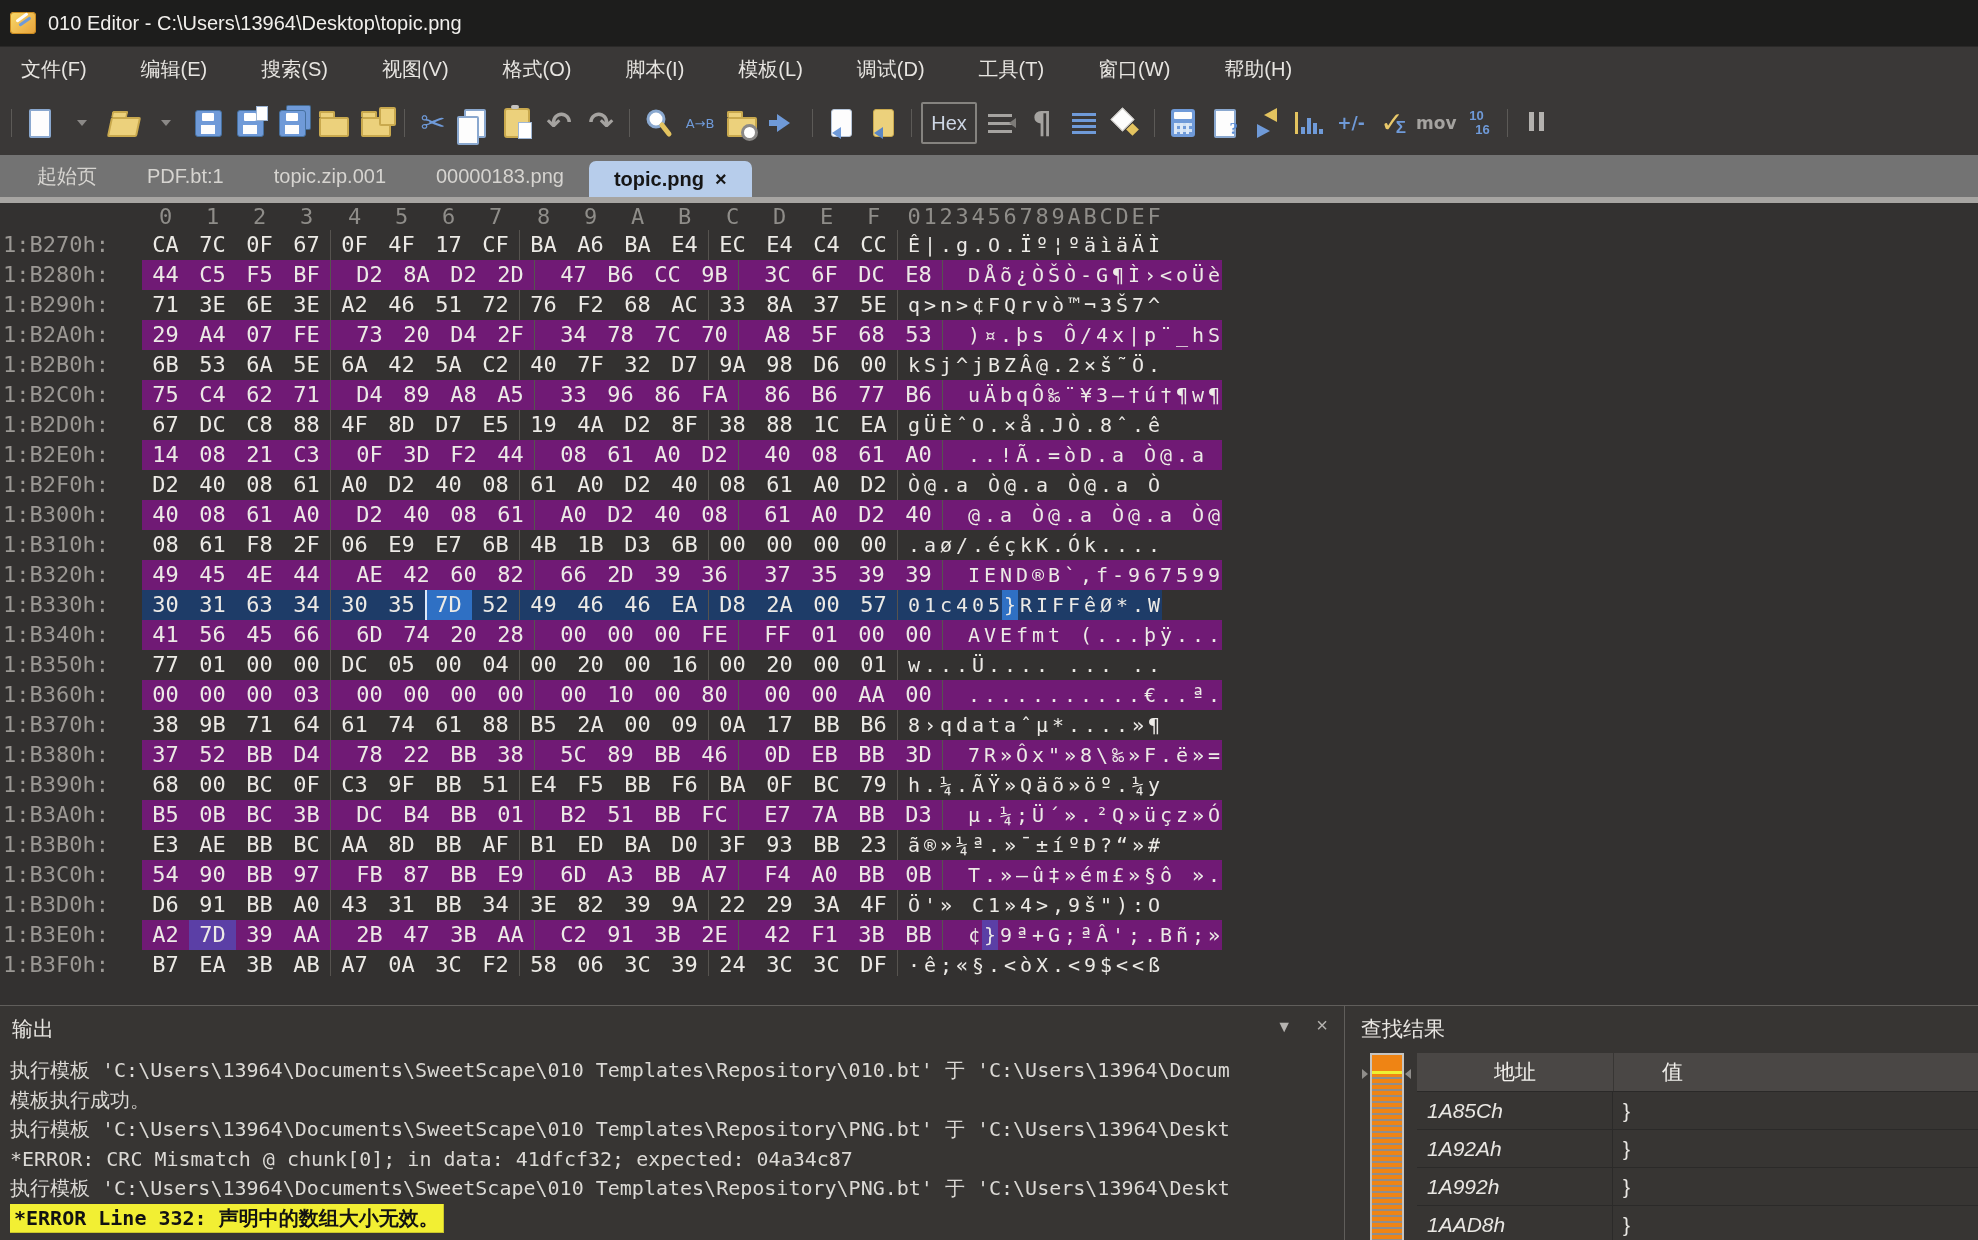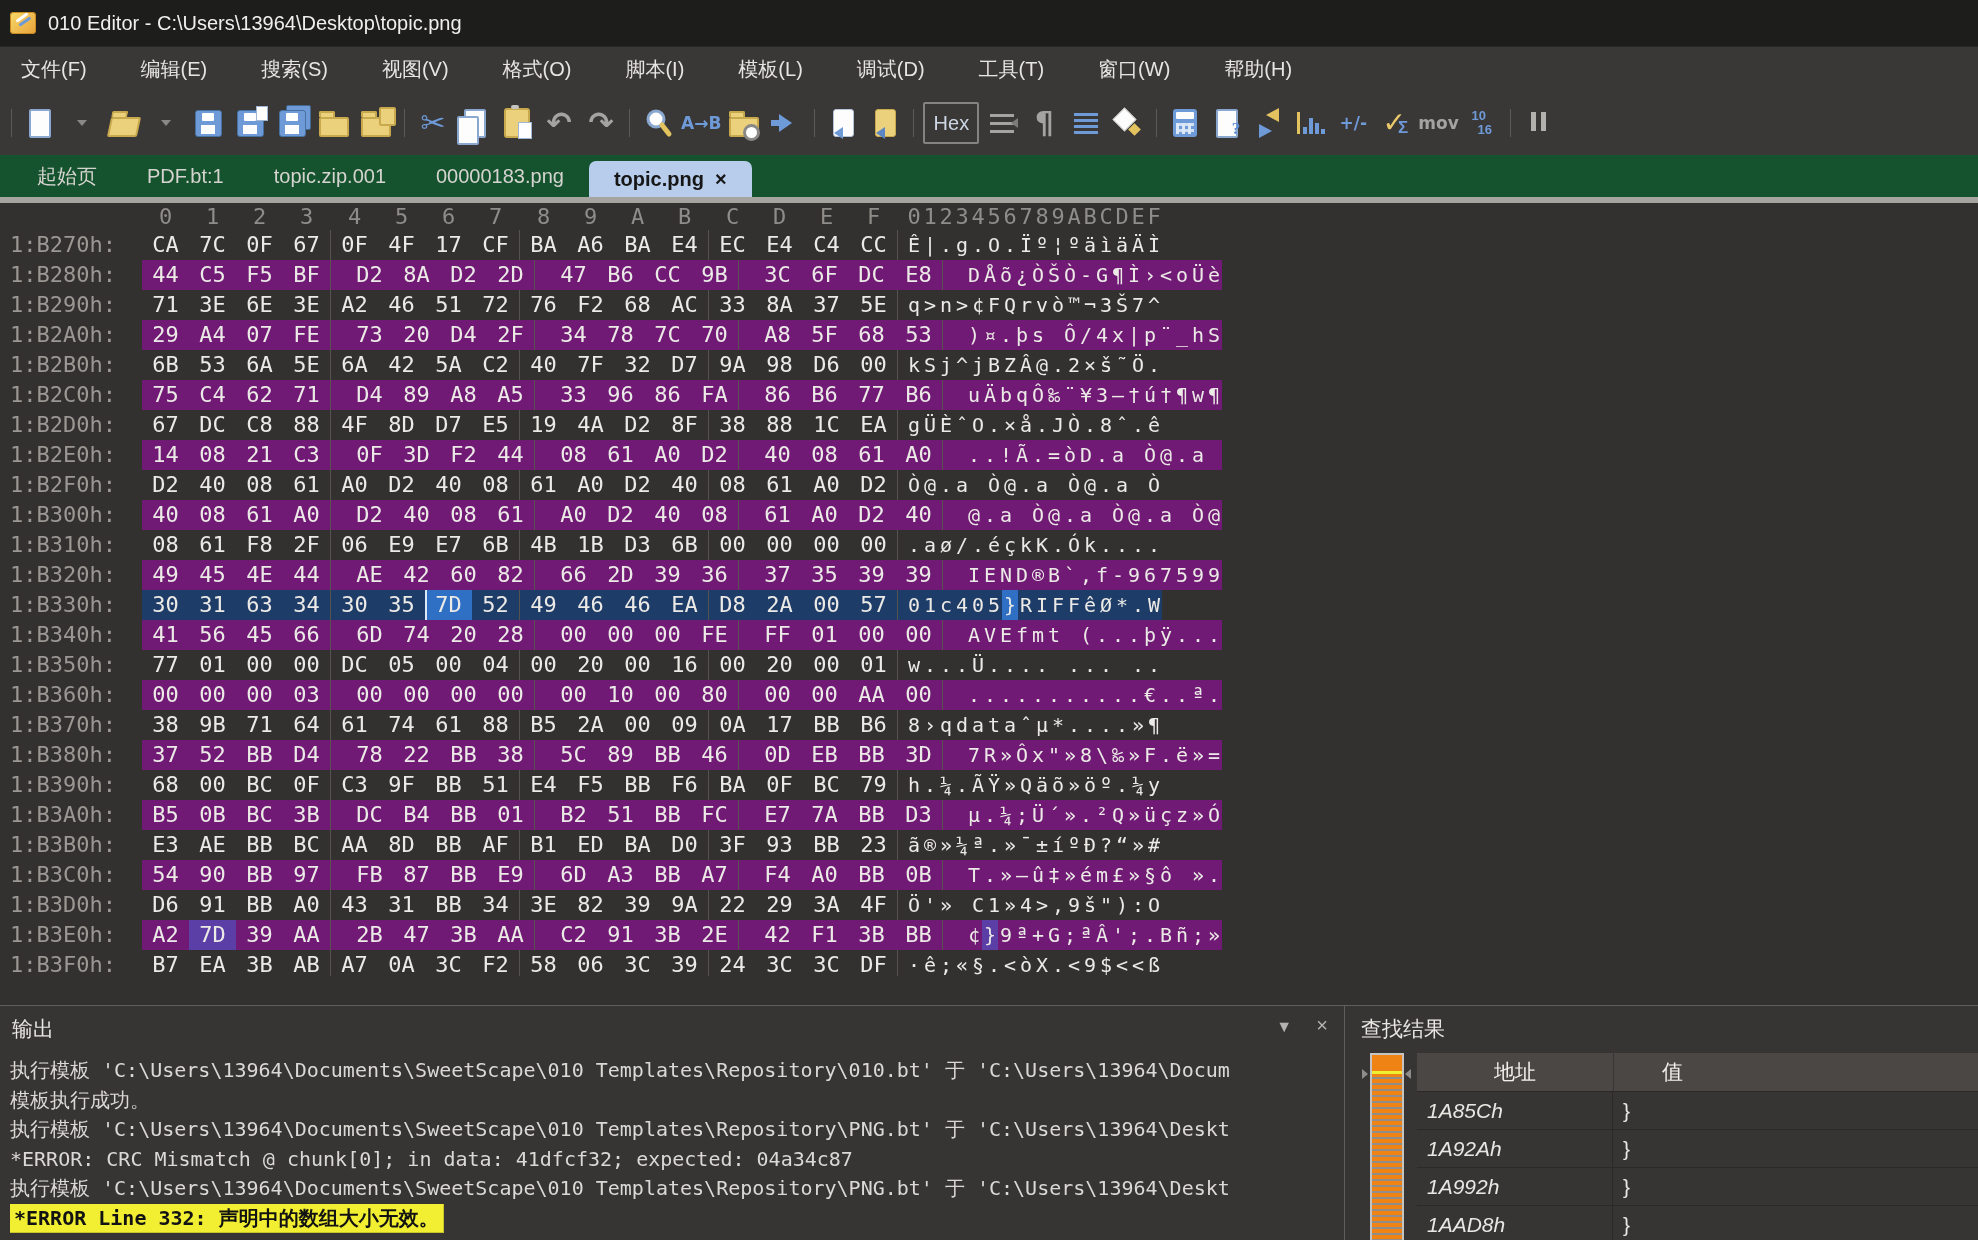--- a/index.html
+++ b/index.html
@@ -29,21 +29,21 @@
   .i-floppy::after{content:"";position:absolute;bottom:2px;left:5px;width:14px;height:9px;background:#fdfdfd;}
   .i-floppy.multi{box-shadow:6px -6px 0 -2px #6f9ad8,6px -6px 0 -1px #44698e;}
   .i-minidoc{position:absolute;top:5px;right:1px;width:10px;height:13px;background:#fff;border:1px solid #9fb6d4;}
   .i-clip{width:22px;height:26px;background:#ecd17c;border:2px solid #c9a94e;border-radius:3px;position:relative;}
   .i-clip::before{content:"";position:absolute;top:-5px;left:5px;width:8px;height:4px;background:#c5c3c0;border-radius:2px;}
   .i-clip::after{content:"";position:absolute;right:-4px;bottom:-3px;width:12px;height:15px;background:#fff;border:1px solid #9fb6d4;}
   .i-chev{width:0;height:0;border-left:5px solid transparent;border-right:5px solid transparent;border-top:6px solid #8b8987;}
   .i-glyph{font-family:"DejaVu Sans",sans-serif;line-height:1;}
   .i-glyph.blue{color:#6f9ad8;}.i-glyph.gray{color:#a5a3a0;}
   .i-glyph.big{font-size:30px;font-weight:bold;}
-  .i-glyph.small{font-size:17px;font-weight:bold;}
+  .i-glyph.small{font-size:13px;font-weight:normal;}
   .i-glyph.mid{font-size:17px;font-weight:bold;}
   .i-lens{position:absolute;right:3px;bottom:4px;width:11px;height:11px;border-radius:50%;background:#fff;border:3px solid #8b8987;}
   .i-goto{width:0;height:0;border:9px solid transparent;border-left:13px solid #6f9ad8;position:relative;margin-left:8px;}
   .i-goto::before{content:"";position:absolute;left:-21px;top:-3px;width:8px;height:6px;background:#6f9ad8;}
   .i-scroll{width:19px;height:26px;border-radius:3px;position:relative;}
   .i-scroll.white{background:#fdfdfd;border:1px solid #b5c4d8;}
   .i-scroll.white::before{content:"";position:absolute;bottom:-3px;left:-6px;border:6px solid transparent;border-right:9px solid #6f9ad8;}
   .i-scroll.yellow{background:#ecd17c;border:1px solid #c9a94e;}
   .i-scroll.yellow::before{content:"";position:absolute;bottom:-3px;left:-6px;border:6px solid transparent;border-right:9px solid #5b87c5;}
   .i-hexbox{min-width:52px;height:38px;border:2px solid #85837f;color:#cdd6e4;display:flex;align-items:center;justify-content:center;
@@ -64,32 +64,32 @@
   .tri-r{width:0;height:0;border:7px solid transparent;border-left:13px solid #6f9ad8;}
   .i-hist{display:flex;align-items:flex-end;gap:2px;border-left:3px solid #e3c35f;padding-left:3px;height:22px;}
   .i-hist i{width:4px;background:#6f9ad8;display:block;}
   .i-check{color:#e9c96a;font-size:28px;font-weight:bold;line-height:1;}
   .i-sigma{color:#6f9ad8;font-size:17px;font-weight:bold;margin-left:-8px;margin-top:10px;}
   .i-base{display:flex;flex-direction:column;line-height:1.1;font-size:13px;font-weight:bold;color:#6f9ad8;align-items:flex-start;}
   .i-base span:last-child{color:#6f9ad8;margin-left:6px;}
   .i-base::before{content:"";}
   .i-pause i{width:5px;height:19px;background:#b3b1ae;display:inline-block;margin:0 2.5px;}
   
-  .tabbar{height:42px;background:#14532d;display:flex;align-items:flex-end;padding-left:12px;}
+  .tabbar{height:42px;background:#737373;display:flex;align-items:flex-end;padding-left:12px;}
   .tab{height:42px;display:flex;align-items:center;padding:0 25px;color:#d6d4d0;font-size:20px;cursor:default;}
   .tab.active{background:#b7cdeb;color:#161616;font-weight:bold;border-radius:7px 7px 0 0;height:36px;}
   .tab-close{margin-left:11px;font-weight:bold;font-size:20px;}
   
   .ruler{height:6px;background:#a7a5a2;position:relative;}
   .rmark{position:absolute;top:6px;width:0;height:0;border-left:6px solid transparent;border-right:6px solid transparent;border-top:7px solid #8f8d8a;}
   
   .hexarea{position:relative;height:773px;overflow:hidden;background:#333130;font-family:"DejaVu Sans Mono",monospace;}
   .hexhead{display:flex;height:27px;line-height:27px;font-size:22px;color:#8f8d89;}
   .hrow{display:flex;height:30px;line-height:30px;font-size:22px;}
-  .addr{width:142px;color:#9b9894;padding-left:10px;box-sizing:border-box;}
+  .addr{width:142px;color:#9b9894;padding-left:3px;box-sizing:border-box;}
   .rowbody{display:flex;}
   .hrow.alt .rowbody{background:#701a75;gap:15px;}
   .hrow.selrow .rowbody{background:#1e3c68;}
   .bgrp{display:flex;border-right:1px solid #56534f;}
   .bgrp:last-of-type{border-right:1px solid transparent;}
   .hexhead .bgrp{border-right:1px solid transparent;}
   .b{width:47px;text-align:center;color:#eceae6;}
   .hexhead .b{color:#8f8d89;}
   .chars{display:flex;margin-left:8px;}
   .c{width:16px;text-align:center;color:#eceae6;font-size:20px;overflow:hidden;}

